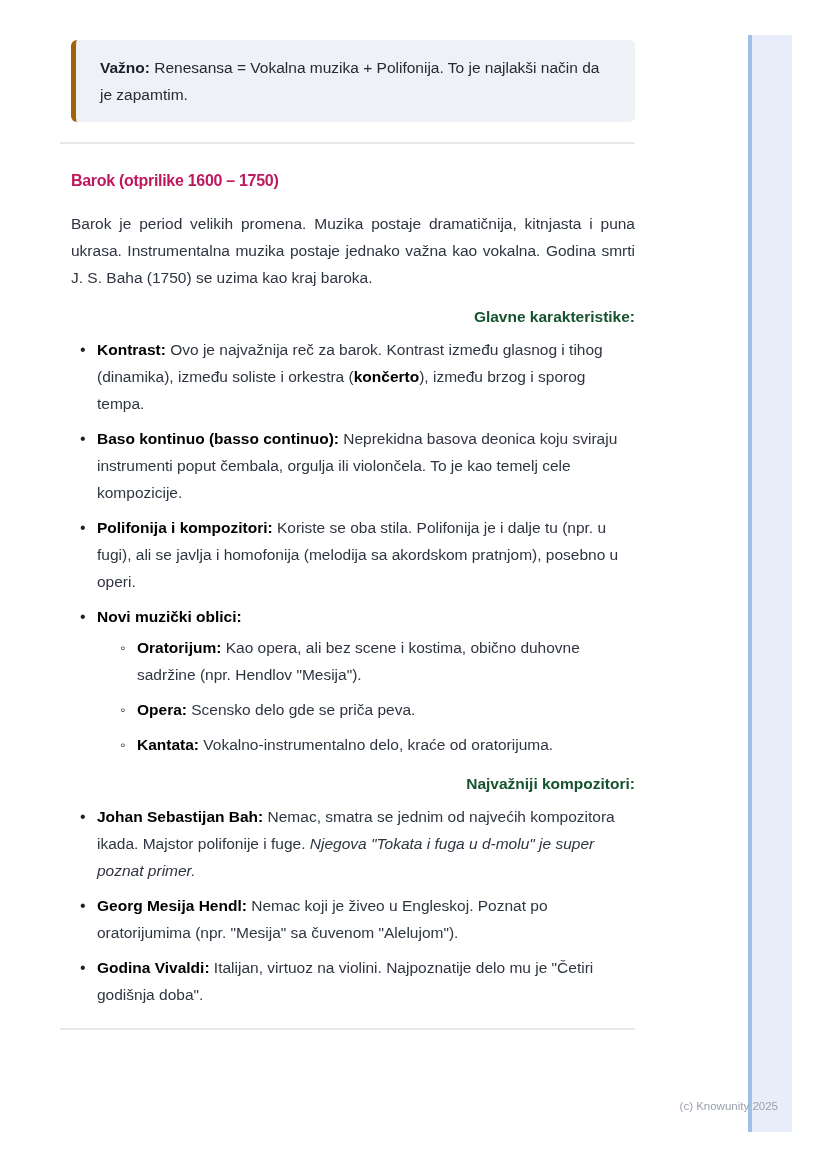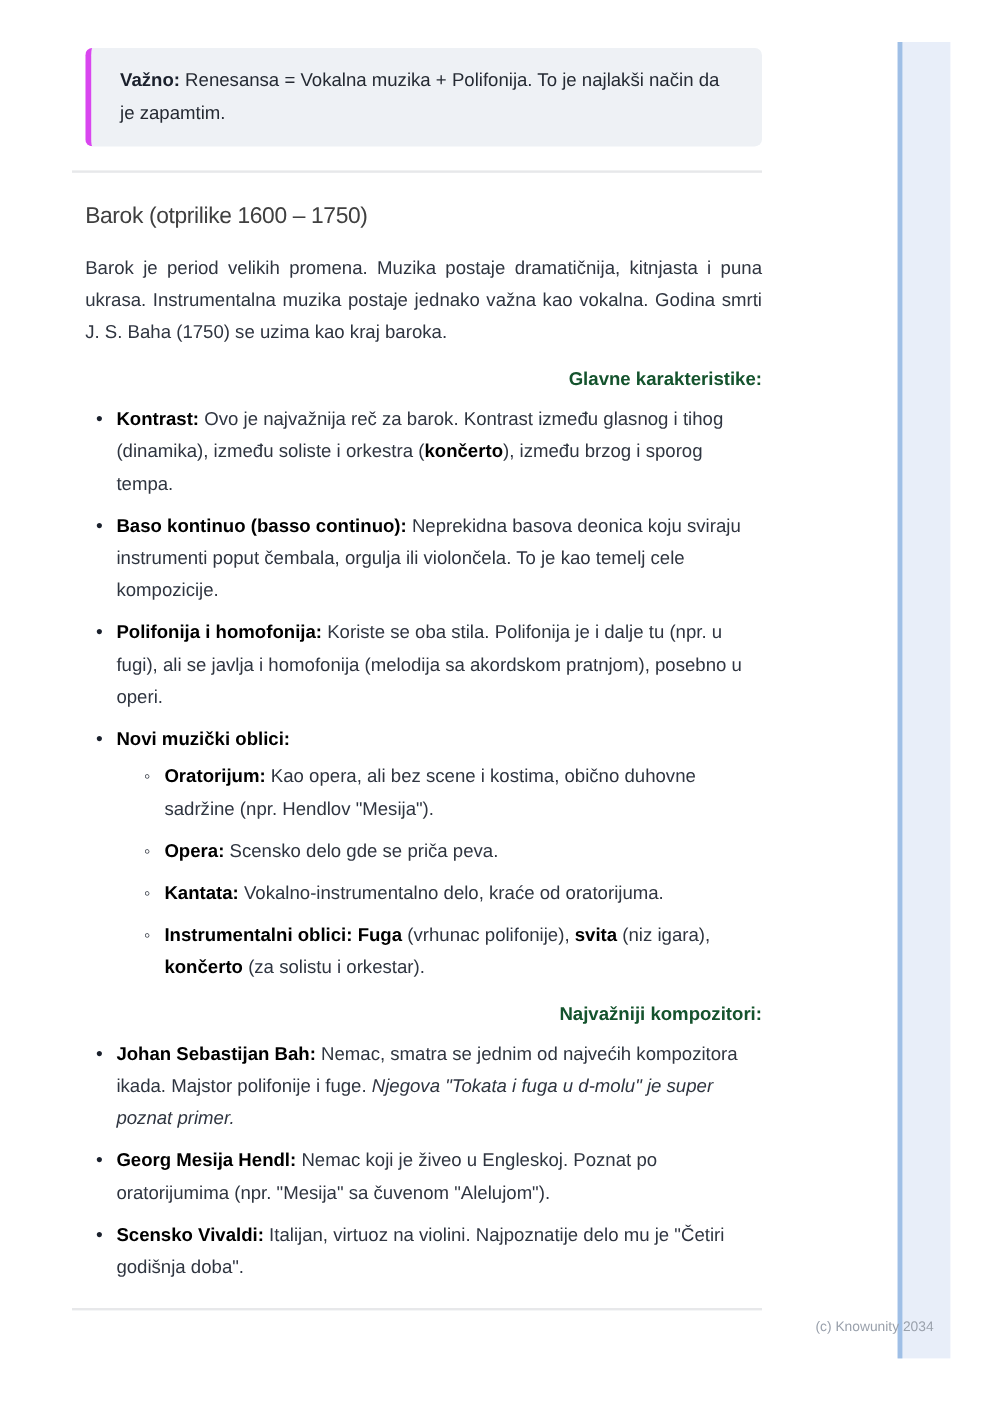--- a/index.html
+++ b/index.html
@@ -27,38 +27,38 @@
     left:60px; top:40px;
     width:575px;
     color:#2f3540;
     font-size:15.5px;
     line-height:27px;
     z-index:2;
   }
   .callout {
     margin-left:11px;
     background:#eef1f5;
-    border-left:5px solid #d946ef;
+    border-left:5px solid #a16207;
     border-radius:6px;
     padding:14px 24px;
     color:#252a33;
   }
   .callout strong { color:#1a202c; }
   hr.divider {
     border:none;
     border-top:2px solid #e7e8ea;
     margin:20px 0 0 0;
   }
   h2.section-title {
     margin:22px 0 0 11px;
-    font-size:19px;
+    font-size:16px;
     line-height:30px;
-    font-weight:400;
+    font-weight:700;
     letter-spacing:-0.3px;
-    color:#404040;
+    color:#be185d;
   }
   p.intro {
     margin:14px 0 0 11px;
     text-align:justify;
   }
   p.subhead {
     margin:12px 0 0 11px;
     font-weight:700;
     color:#14532d;
     text-align:right;
@@ -122,39 +122,38 @@
 
     <h2 class="section-title">Barok (otprilike 1600 – 1750)</h2>
 
     <p class="intro">Barok je period velikih promena. Muzika postaje dramatičnija, kitnjasta i puna ukrasa. Instrumentalna muzika postaje jednako važna kao vokalna. Godina smrti J. S. Baha (1750) se uzima kao kraj baroka.</p>
 
     <p class="subhead">Glavne karakteristike:</p>
 
     <ul class="l1">
       <li><strong>Kontrast:</strong> Ovo je najvažnija reč za barok. Kontrast između glasnog i tihog (dinamika), između soliste i orkestra (<strong>končerto</strong>), između brzog i sporog tempa.</li>
       <li><strong>Baso kontinuo (basso continuo):</strong> Neprekidna basova deonica koju sviraju instrumenti poput čembala, orgulja ili violončela. To je kao temelj cele kompozicije.</li>
-      <li><strong>Polifonija i homofonija:</strong> Koriste se oba stila. Polifonija je i dalje tu (npr. u fugi), ali se javlja i homofonija (melodija sa akordskom pratnjom), posebno u operi.</li>
+      <li><strong>Polifonija i kompozitori:</strong> Koriste se oba stila. Polifonija je i dalje tu (npr. u fugi), ali se javlja i homofonija (melodija sa akordskom pratnjom), posebno u operi.</li>
       <li>
         <span><strong>Novi muzički oblici:</strong></span>
         <ul class="l2">
           <li><strong>Oratorijum:</strong> Kao opera, ali bez scene i kostima, obično duhovne sadržine (npr. Hendlov "Mesija").</li>
           <li><strong>Opera:</strong> Scensko delo gde se priča peva.</li>
           <li><strong>Kantata:</strong> Vokalno-instrumentalno delo, kraće od oratorijuma.</li>
-          <li><strong>Instrumentalni oblici: Fuga</strong> (vrhunac polifonije), <strong>svita</strong> (niz igara), <strong>končerto</strong> (za solistu i orkestar).</li>
         </ul>
       </li>
     </ul>
 
     <p class="subhead">Najvažniji kompozitori:</p>
 
     <ul class="l1">
       <li><strong>Johan Sebastijan Bah:</strong> Nemac, smatra se jednim od najvećih kompozitora ikada. Majstor polifonije i fuge. <em>Njegova "Tokata i fuga u d-molu" je super poznat primer.</em></li>
       <li><strong>Georg Mesija Hendl:</strong> Nemac koji je živeo u Engleskoj. Poznat po oratorijumima (npr. "Mesija" sa čuvenom "Alelujom").</li>
-      <li><strong>Scensko Vivaldi:</strong> Italijan, virtuoz na violini. Najpoznatije delo mu je "Četiri godišnja doba".</li>
+      <li><strong>Godina Vivaldi:</strong> Italijan, virtuoz na violini. Najpoznatije delo mu je "Četiri godišnja doba".</li>
     </ul>
 
     <hr class="divider">
 
   </div>
 
-  <div class="footer">(c) Knowunity 2034</div>
+  <div class="footer">(c) Knowunity 2025</div>
 
 </div>
 
 </body></html>

